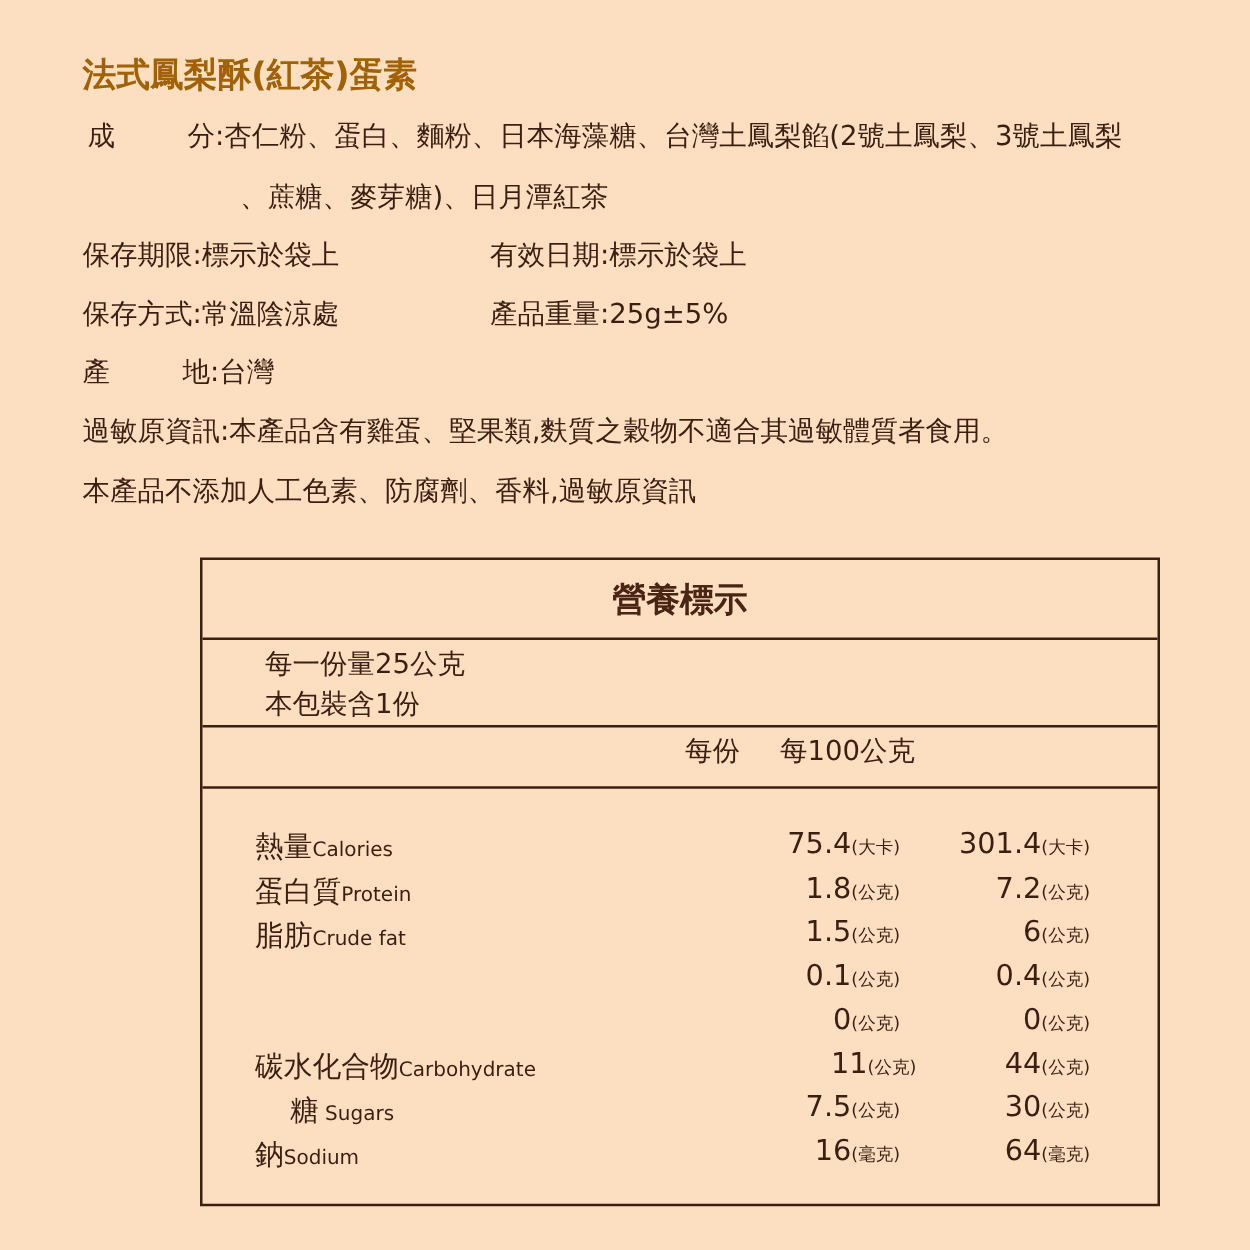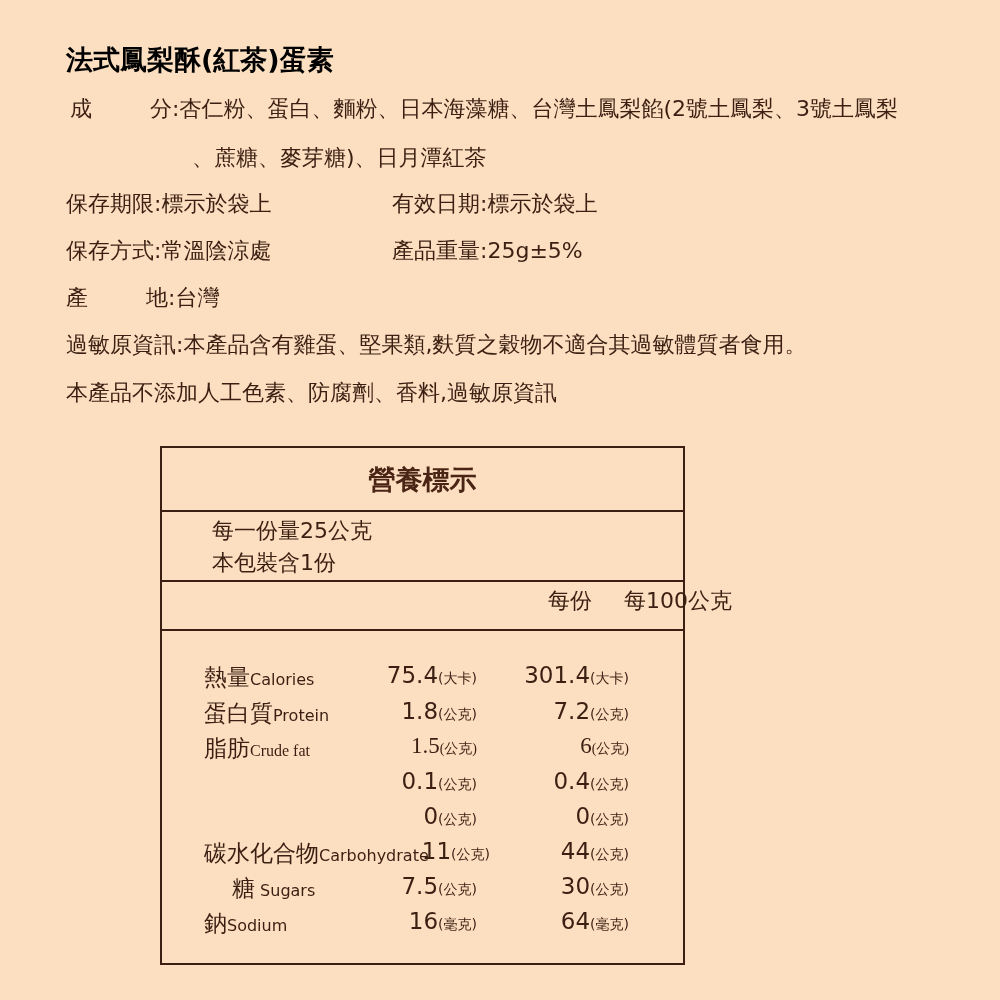--- a/index.html
+++ b/index.html
@@ -14,38 +14,38 @@
     font-family: "DejaVu Sans", sans-serif;
     position: relative;
     overflow: hidden;
   }
   .title {
     position: absolute;
     left: 66px;
     top: 42px;
     font-size: 27px;
     font-weight: bold;
-    color: #000000;
+    color: #a16207;
     letter-spacing: 0px;
     white-space: nowrap;
   }
   .line {
     position: absolute;
     font-size: 22px;
     white-space: nowrap;
     color: #3a1f12;
   }
   .gap { display: inline-block; }
 
   
   .nut-box {
     position: absolute;
     left: 160px;
     top: 446px;
-    width: 525px;
+    width: 768px;
     height: 519px;
     border: 2px solid #3a1f12;
     box-sizing: border-box;
   }
   .nut-hline {
     position: absolute;
     left: 0;
     right: 0;
     height: 0;
     border-top: 2px solid #3a1f12;
@@ -155,21 +155,21 @@
     <div class="val" style="right:206px;"><span class="num">75.4</span><span class="unit">(大卡)</span></div>
     <div class="val" style="right:54px;"><span class="num">301.4</span><span class="unit">(大卡)</span></div>
   </div>
 
   <div class="row" style="top:250px;">
     <div class="name" style="left:42px;"><span class="zh">蛋白質</span><span class="en">Protein</span></div>
     <div class="val" style="right:206px;"><span class="num">1.8</span><span class="unit">(公克)</span></div>
     <div class="val" style="right:54px;"><span class="num">7.2</span><span class="unit">(公克)</span></div>
   </div>
 
-  <div class="row" style="top:285px;font-family:Liberation Serif, serif;">
+  <div class="row" style="top:285px;">
     <div class="name" style="left:42px;"><span class="zh">脂肪</span><span class="en">Crude fat</span></div>
     <div class="val" style="right:206px;"><span class="num">1.5</span><span class="unit">(公克)</span></div>
     <div class="val" style="right:54px;"><span class="num">6</span><span class="unit">(公克)</span></div>
   </div>
 
   <div class="row" style="top:320px;">
     <div class="val" style="right:206px;"><span class="num">0.1</span><span class="unit">(公克)</span></div>
     <div class="val" style="right:54px;"><span class="num">0.4</span><span class="unit">(公克)</span></div>
   </div>
 

